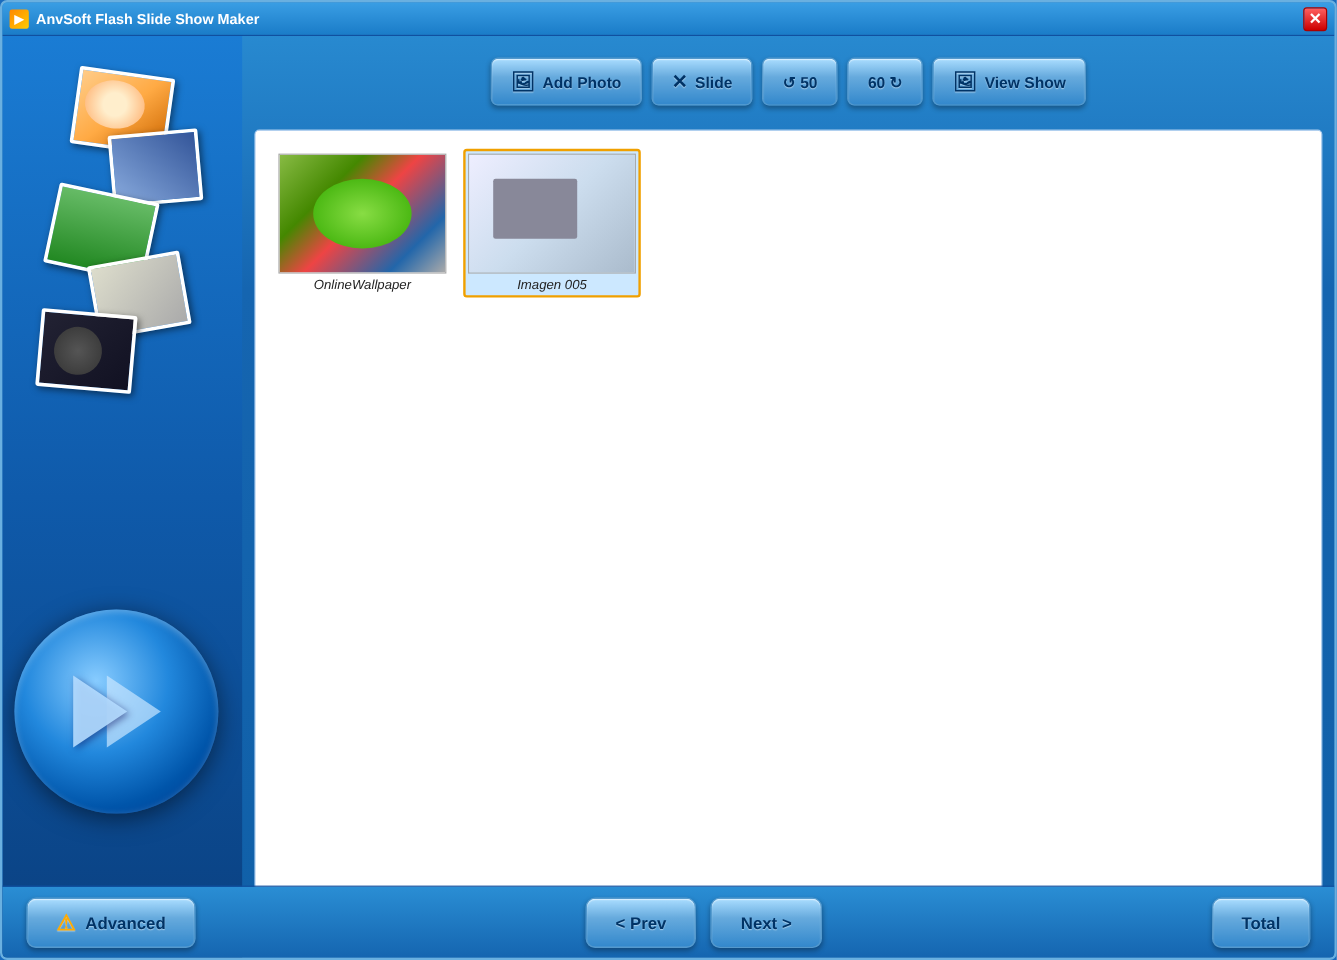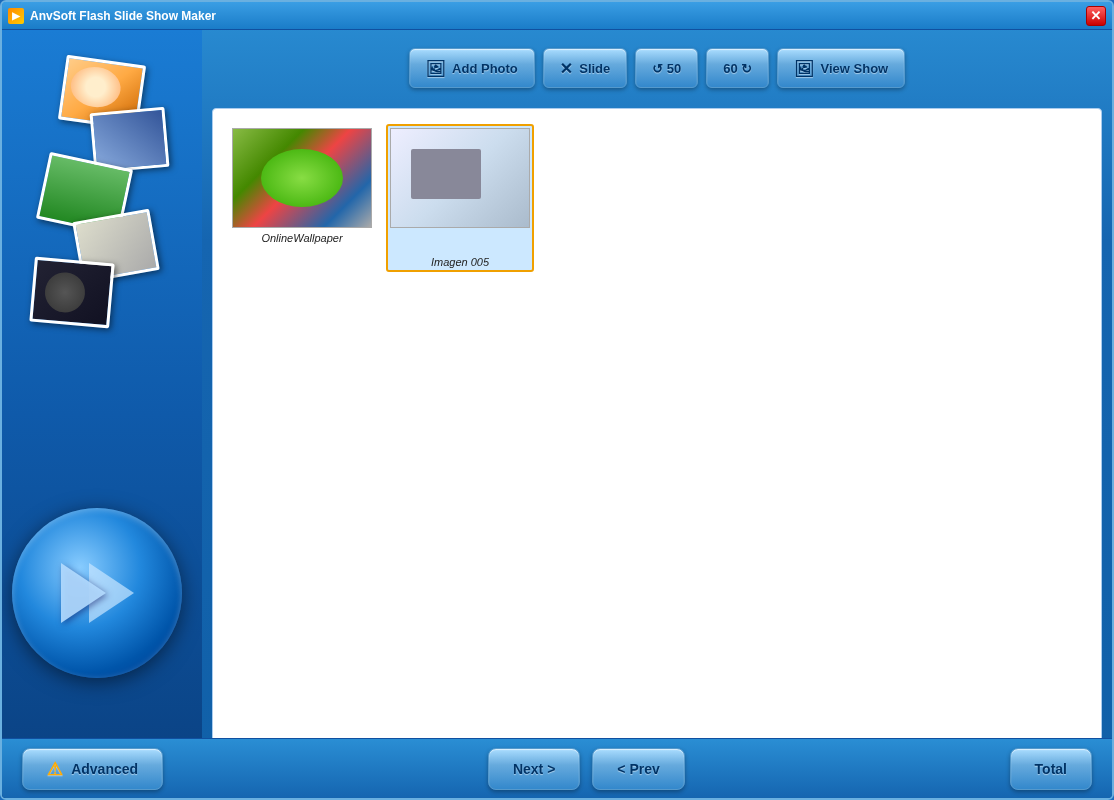--- a/index.html
+++ b/index.html
@@ -287,21 +287,20 @@
       cursor: pointer;
       padding: 4px;
       border-radius: 3px;
       font-style: italic;
     }
 
     .photo-thumb.selected {
       background: #cce8ff;
       border: 2px solid #f0a000;
       padding: 2px;
-      gap: 24px;
     }
 
     .photo-thumb-img {
       width: 140px;
       height: 100px;
       border: 1px solid #aaaaaa;
       overflow: hidden;
       position: relative;
     }
 
@@ -539,24 +538,24 @@
     </div>
   </div>
 
   <div class="bottom-bar">
     <button class="nav-btn">
       <span class="warn-icon">⚠</span>
       <span>Advanced</span>
     </button>
     <div class="nav-center">
       <button class="nav-btn">
-        <span>Next &gt;</span>
+        <span>&lt; Prev</span>
       </button>
       <button class="nav-btn">
-        <span>&lt; Prev</span>
+        <span>Next &gt;</span>
       </button>
     </div>
     <button class="nav-btn">
       <span>Total</span>
     </button>
   </div>
 
 </div>
 
 </body></html>

